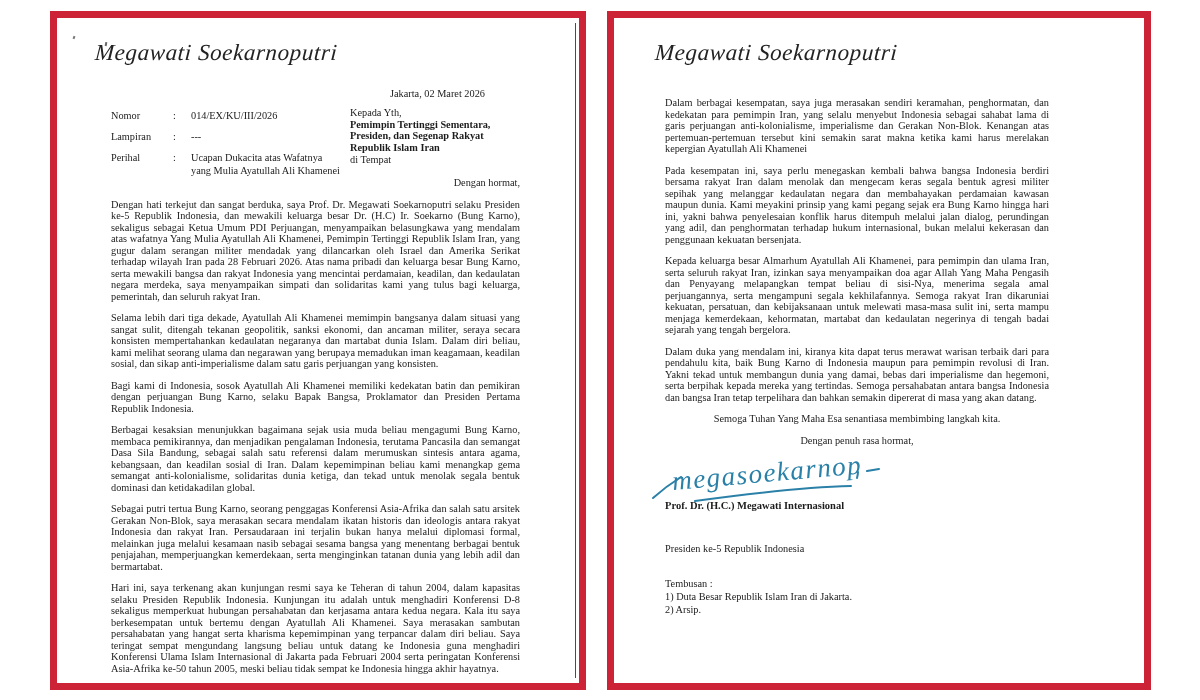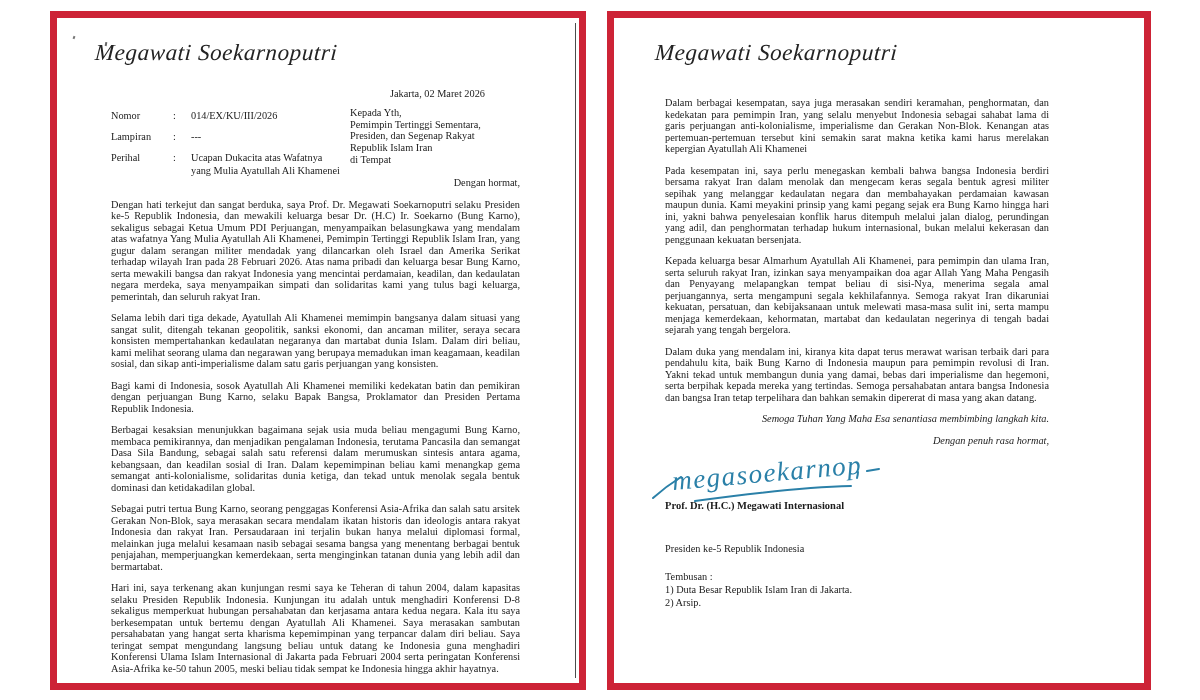--- a/index.html
+++ b/index.html
@@ -20,38 +20,38 @@
               margin:10px 0 0 -16px;transform:skewX(-4deg);
               white-space:nowrap;color:#232323;}
   .content-2 .letterhead{margin-left:-10px;}
 
   .addr-row{display:flex;justify-content:space-between;margin-top:22px;}
   .meta{margin-top:21px;font-size:10.3px;line-height:13px;
         display:grid;grid-template-columns:54px 10px auto;gap:8px;}
   .meta .val-bold{font-weight:normal;}
   .right-col{width:170px;font-size:10.3px;line-height:11.8px;}
   .date{margin-bottom:7px;margin-left:40px;}
-  .b{font-weight:normal;}
+  .b{font-weight:bold;}
 
   .body-text{font-size:10.3px;line-height:11.5px;text-align:justify;}
   .salutation{margin-top:22px;text-align:right;}
   p.para{margin:0 0 10px 0;}
   .first-para-2{margin-top:31px !important;}
-  .single-line{text-align:right;margin:2px 0 11px 0;font-style:italic;}
+  .single-line{text-align:center;margin:2px 0 11px 0;}
 
   .sig-wrap{margin:3px 0 0 -14px;height:50px;position:relative;}
   .sig-svg{width:232px;height:50px;display:block;}
   .sig-text{font-family:"Liberation Serif",serif;font-style:italic;
             font-size:27px;fill:#2b80a8;letter-spacing:1.5px;}
   .sig-stroke{stroke:#2b80a8;stroke-width:2;fill:none;stroke-linecap:round;}
 
   .sig-name{font-weight:bold;font-size:10.5px;line-height:12px;margin-top:-6px;position:relative;}
   .sig-title{font-size:10.3px;line-height:12px;margin-top:31px;}
 
-  .tembusan{margin-top:15px;font-size:10.3px;line-height:13.2px;}
+  .tembusan{margin-top:22px;font-size:10.3px;line-height:13.2px;}
 
   
   .scan-edge{position:absolute;top:5px;bottom:5px;right:3px;width:1.5px;
              background:#1f1f1f;opacity:.8;}
   .speck-1{position:absolute;left:16px;top:18px;width:2px;height:3px;
            background:#777;transform:rotate(20deg);}
   .speck-2{position:absolute;left:48px;top:24px;width:1.5px;height:4px;
            background:#666;transform:rotate(10deg);}
 </style>
 </head>

